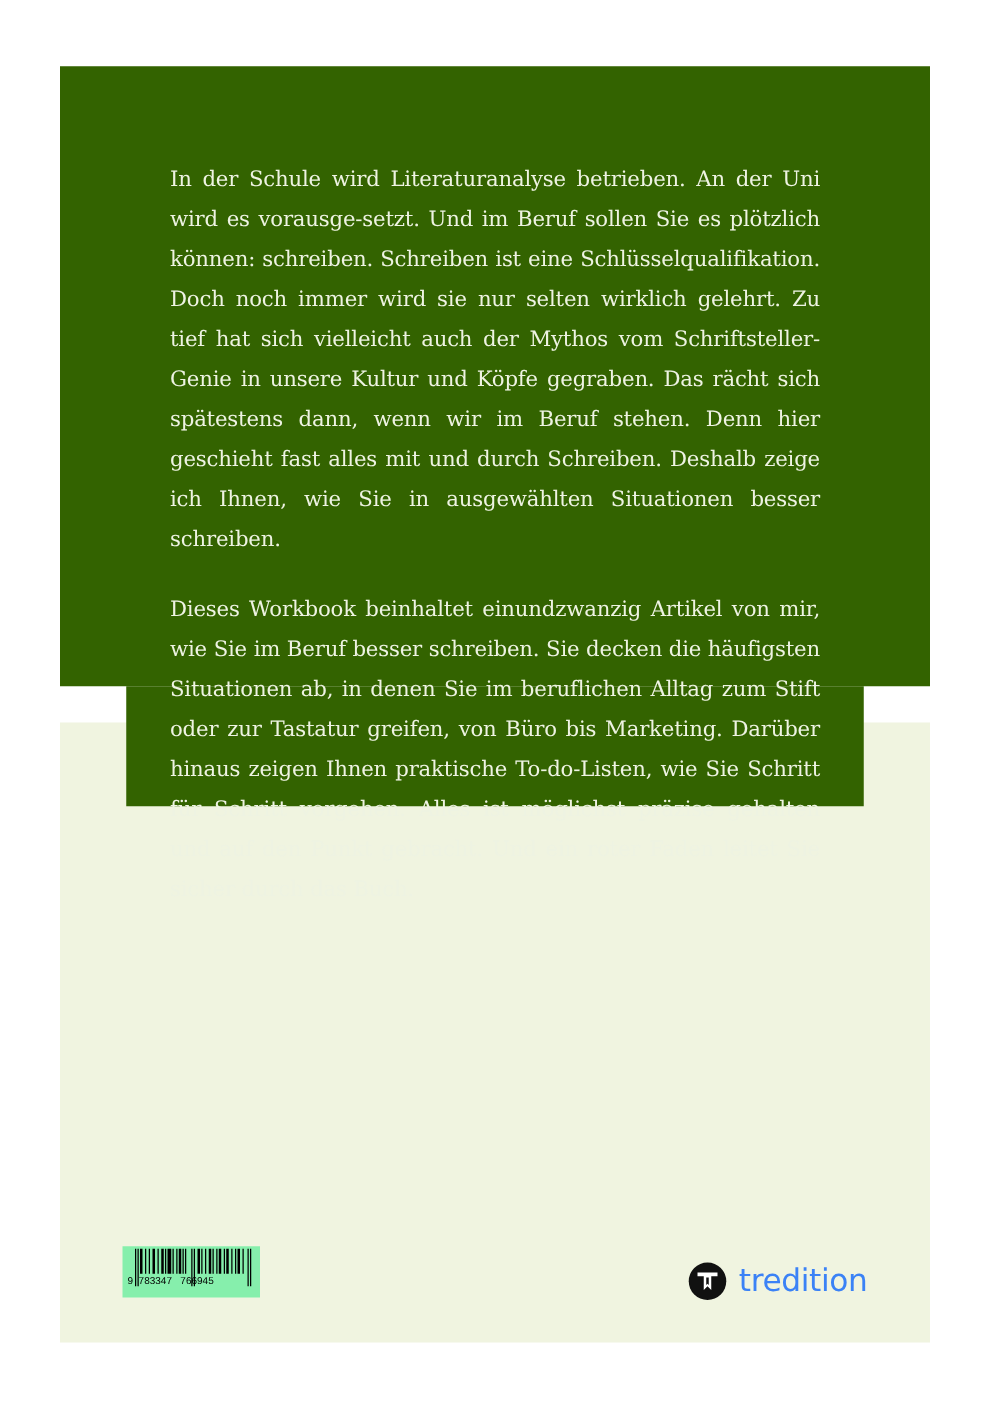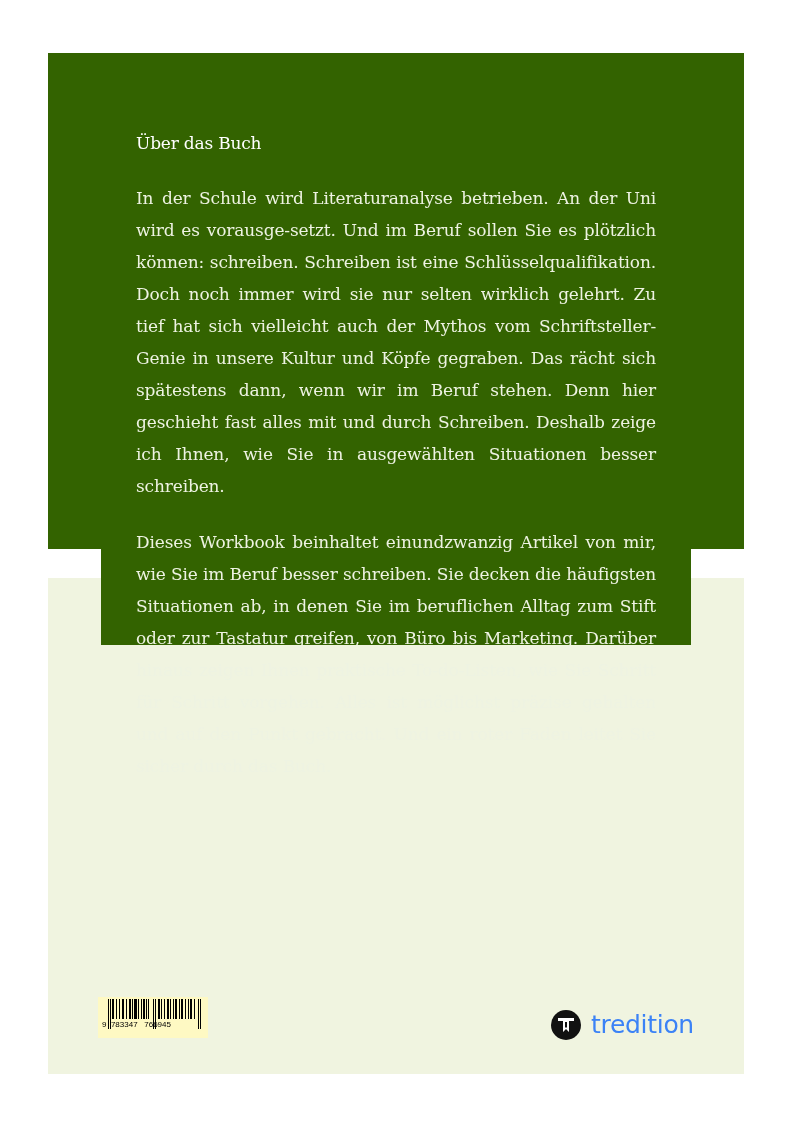--- a/index.html
+++ b/index.html
@@ -62,21 +62,21 @@
       text-align: justify;
       letter-spacing: -0.15px;
       hyphens: manual;
     }
     .barcode {
       position: absolute;
       left: 98px;
       top: 997px;
       width: 110px;
       height: 41px;
-      background: #fef9c3;
+      background: #86efac;
     }
     .barcode svg {
       position: absolute;
       left: 0;
       top: 0;
     }
     .barcode-digits {
       position: absolute;
       left: 4px;
       top: 23px;
@@ -112,21 +112,20 @@
     }
   </style>
 </head>
 <body>
 
 <div class="cover-top"></div>
 <div class="cover-bottom"></div>
 <div class="inner-tab"></div>
 
 <div class="blurb">
-  <h2>Über das Buch</h2>
   <p>In der Schule wird Literaturanalyse betrieben. An der Uni wird es vorausge-setzt. Und im Beruf sollen Sie es plötzlich können: schreiben. Schreiben ist eine Schlüsselqualifikation. Doch noch immer wird sie nur selten wirklich gelehrt. Zu tief hat sich vielleicht auch der Mythos vom Schriftsteller-Genie in unsere Kultur und Köpfe gegraben. Das rächt sich spätestens dann, wenn wir im Beruf stehen. Denn hier geschieht fast alles mit und durch Schreiben. Deshalb zeige ich Ihnen, wie Sie in ausgewählten Situationen besser schreiben.</p>
   <p>Dieses Workbook beinhaltet einundzwanzig Artikel von mir, wie Sie im Beruf besser schreiben. Sie decken die häufigsten Situationen ab, in denen Sie im beruflichen Alltag zum Stift oder zur Tastatur greifen, von Büro bis Marketing. Darüber hinaus zeigen Ihnen praktische To-do-Listen, wie Sie Schritt für Schritt vorgehen. Alles ist möglichst präzise gehalten und auf den Punkt gebracht. Und ein roter Faden leitet Sie sicher durch das Buch.</p>
 </div>
 
 <div class="barcode">
   <svg width="110" height="41" viewBox="0 0 110 41">
     <g fill="#000">
       <rect x="10" y="2" width="1" height="30"></rect>
       <rect x="12" y="2" width="1" height="30"></rect>
       <rect x="14" y="2" width="2" height="20"></rect>

